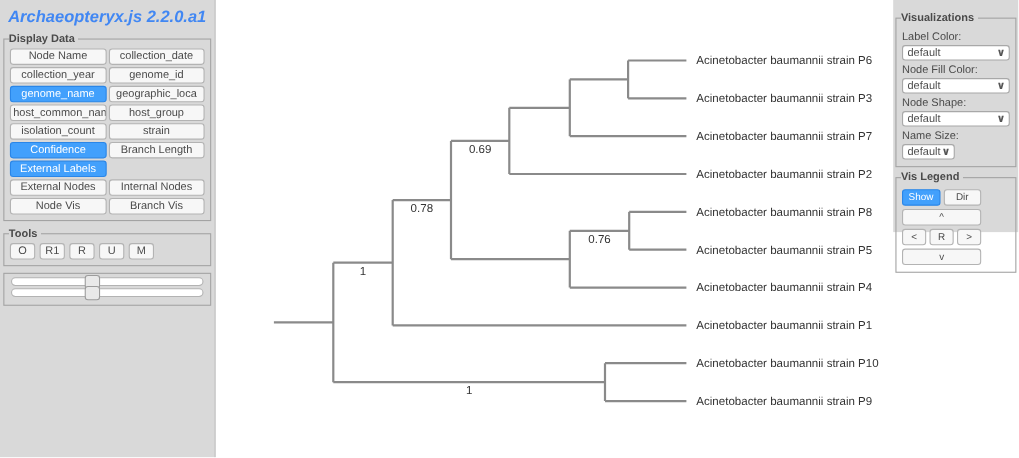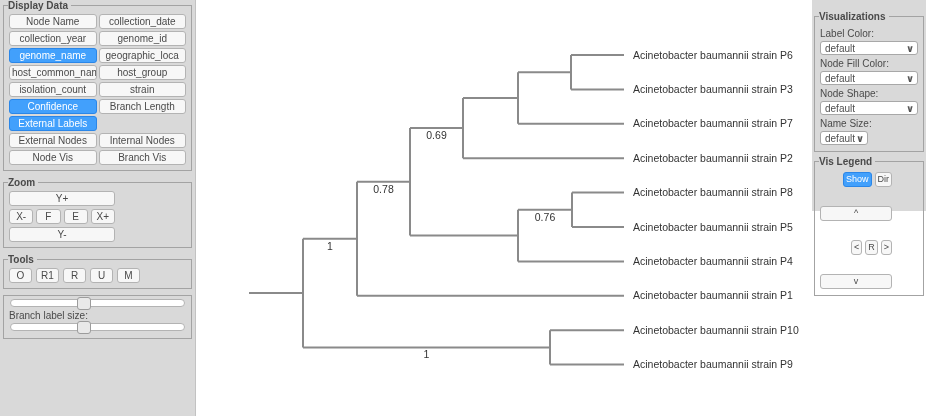--- a/index.html
+++ b/index.html
@@ -64,31 +64,32 @@
   .select {
     position:relative; background:#fff; border:1px solid #a8a8a8; border-radius:3px;
     height:14px; font-size:10px; color:#4f4f4f; padding:1px 14px 0 4px; cursor:pointer;
     width:100%; white-space:nowrap;
   }
   .select.narrow { width:48px; }
   .select .chev {
     position:absolute; right:3px; top:0; font-size:10px; font-weight:bold; color:#555;
     line-height:13px;
   }
-  .legend-grid { width:72px; display:flex; flex-direction:column; gap:19px; margin-top:2px;align-items:flex-end; }
+  .legend-grid { width:72px; display:flex; flex-direction:column; gap:3px; margin-top:2px; }
   .legend-row { display:flex; gap:3px; }
   .legend-row .btn { flex:1; font-size:9px; }
   .legend-grid > .btn { width:100%; font-size:9px; }
 </style>
 </head>
 <body>
 
 <div class="page">
 
   <aside class="left-sidebar">
+    <h1 class="app-title">Archaeopteryx.js 2.2.0.a1</h1>
 
 
     <fieldset class="section">
       <legend>Display Data</legend>
       <div class="grid2">
         <button class="btn">Node Name</button>
         <button class="btn">collection_date</button>
         <button class="btn">collection_year</button>
         <button class="btn">genome_id</button>
         <button class="btn active">genome_name</button>
@@ -101,50 +102,36 @@
         <button class="btn">Branch Length</button>
         <button class="btn active">External Labels</button>
         <div class="grid-spacer"></div>
         <button class="btn">External Nodes</button>
         <button class="btn">Internal Nodes</button>
         <button class="btn">Node Vis</button>
         <button class="btn">Branch Vis</button>
       </div>
     </fieldset>
 
-    <fieldset class="section">
-      <legend>Zoom</legend>
-      <div class="zoom-col">
-        <button class="btn">Y+</button>
-        <div class="zoom-row">
-          <button class="btn">X-</button>
-          <button class="btn">F</button>
-          <button class="btn">E</button>
-          <button class="btn">X+</button>
-        </div>
-        <button class="btn">Y-</button>
-      </div>
-    </fieldset>
 
     <fieldset class="section">
       <legend>Tools</legend>
       <div class="tools-row">
         <button class="btn">O</button>
         <button class="btn">R1</button>
         <button class="btn">R</button>
         <button class="btn">U</button>
         <button class="btn">M</button>
       </div>
     </fieldset>
 
     <fieldset class="section">
       <div class="slider">
         <div class="slider-handle" style="left: calc(42% - 7px);"></div>
       </div>
-      <div class="slider-label">Branch label size:</div>
       <div class="slider">
         <div class="slider-handle" style="left: calc(42% - 7px);"></div>
       </div>
 
     </fieldset>
   </aside>
 
   <main class="tree-area">
     <svg id="tree-svg" width="615" height="416" viewBox="197 0 615 416">
         <line x1="249" y1="293.11249999999995" x2="303" y2="293.11249999999995" stroke="#8a8a8a" stroke-width="2"></line>

